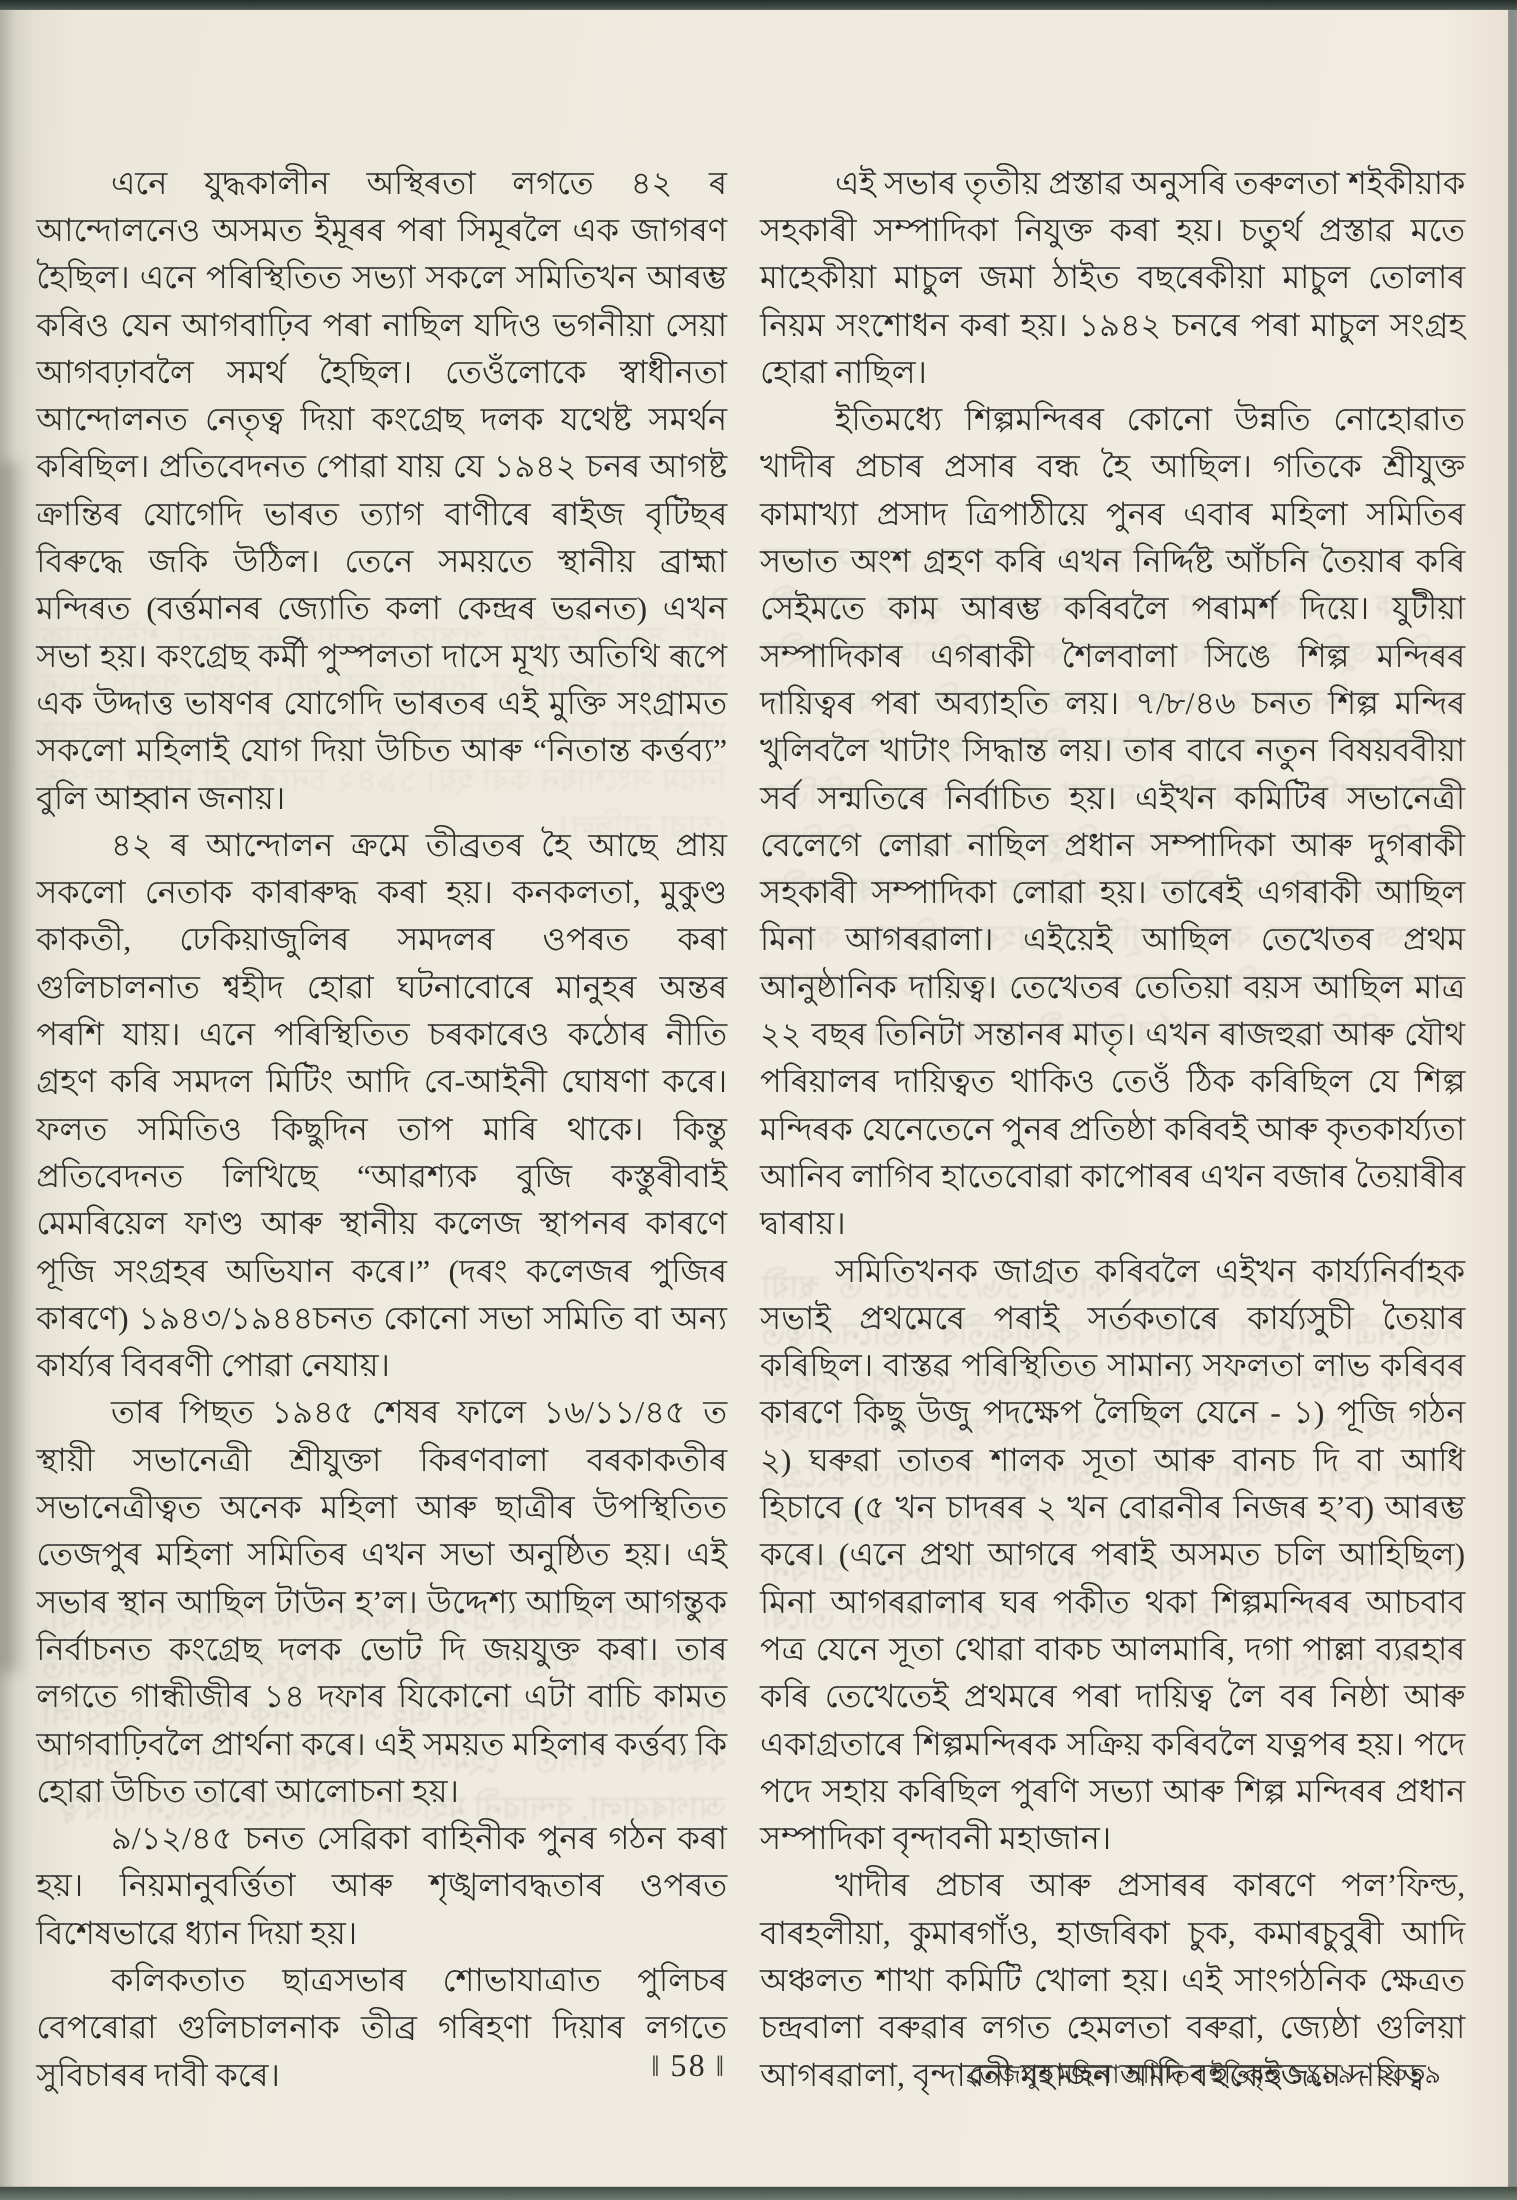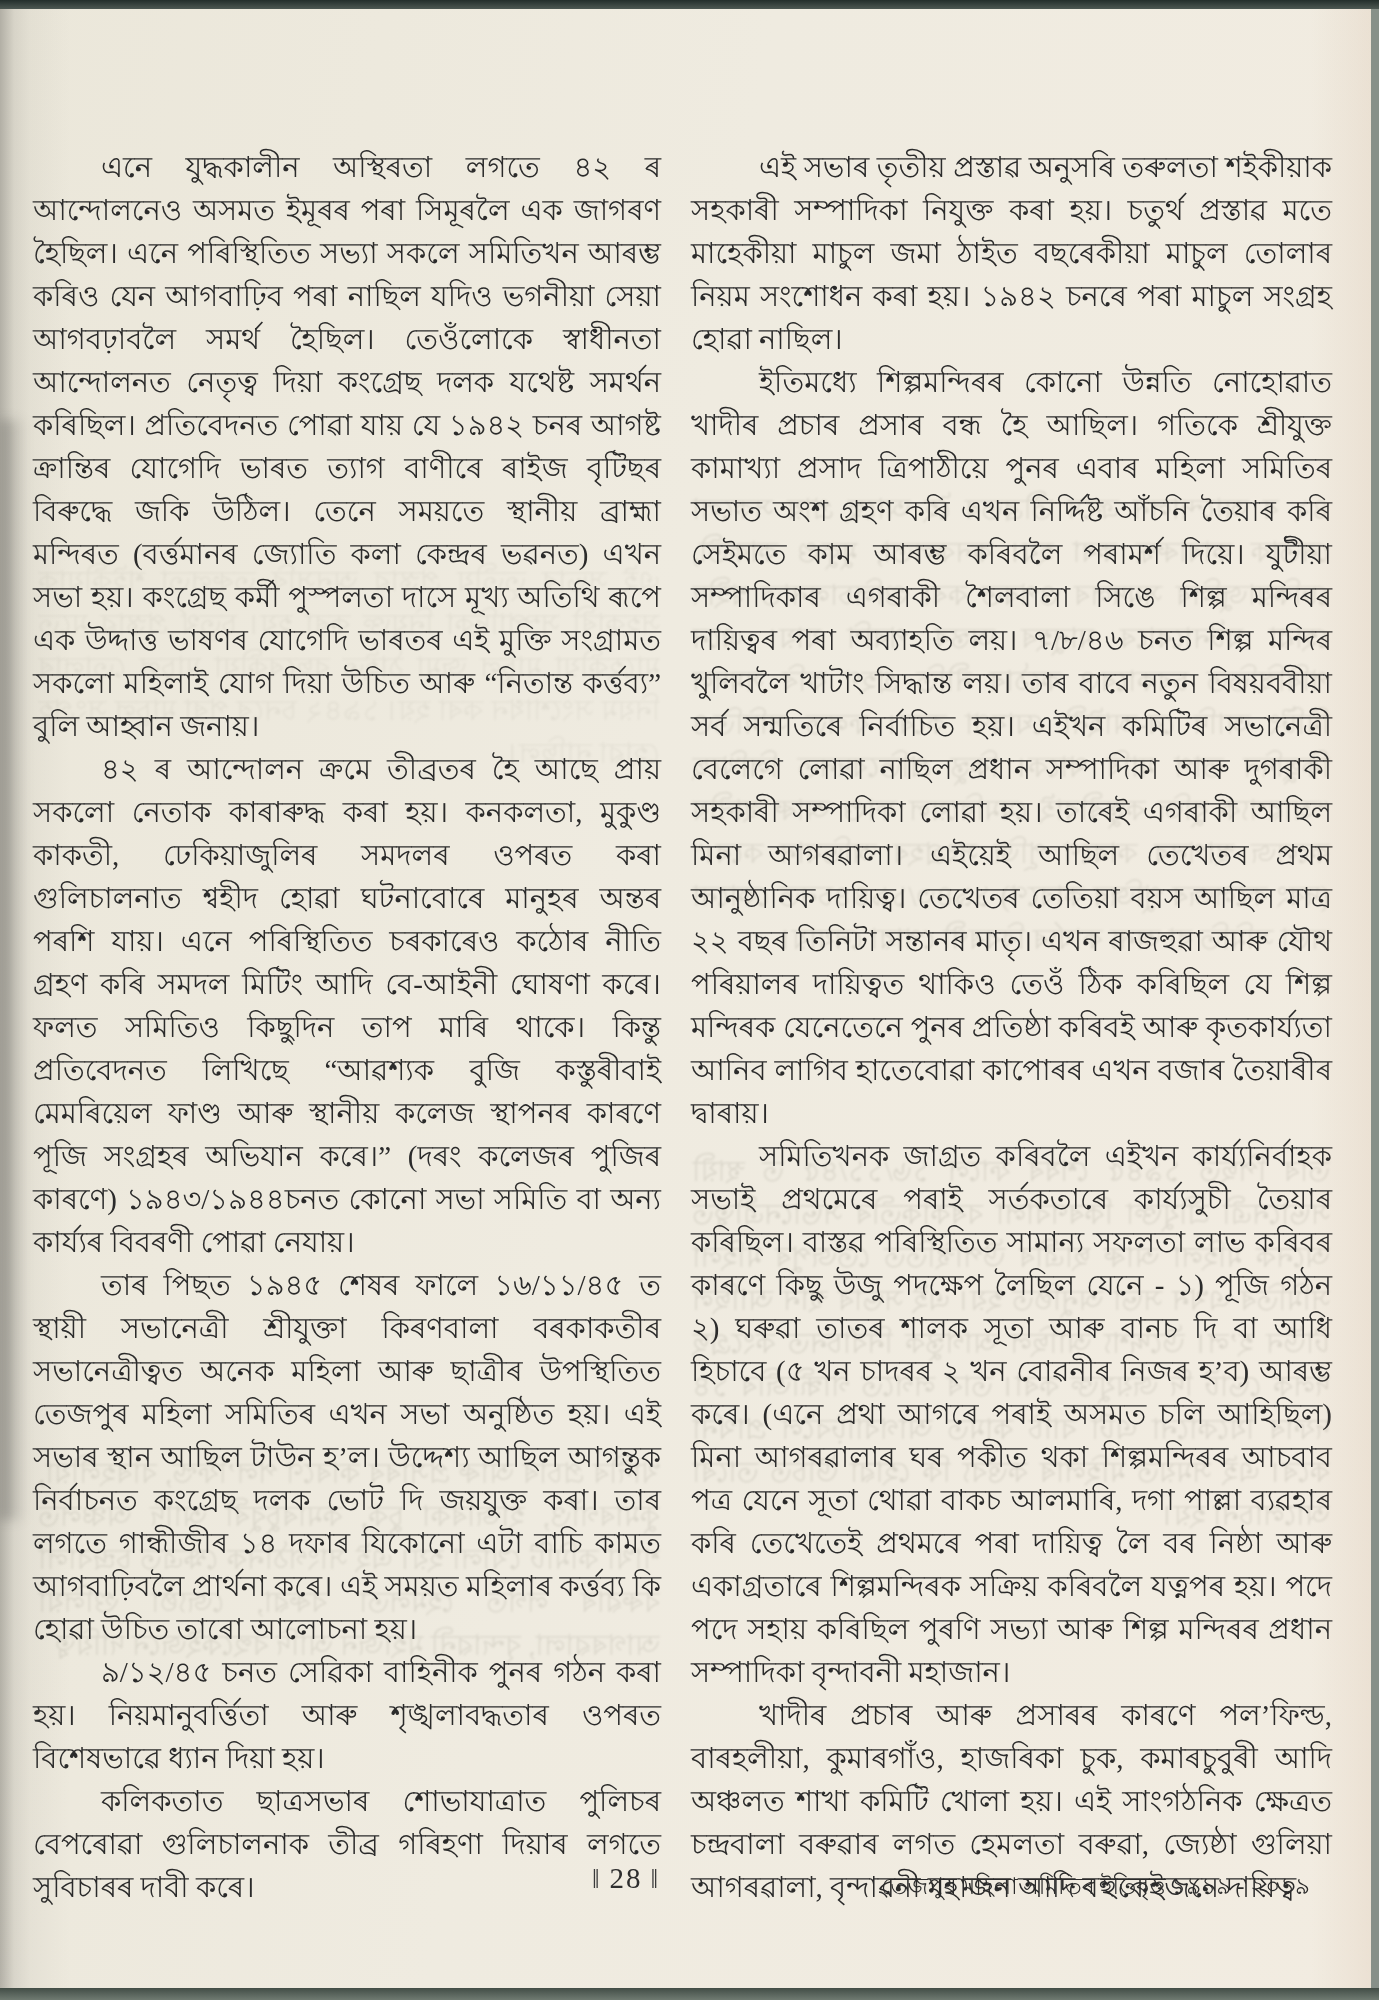--- a/index.html
+++ b/index.html
@@ -110,17 +110,17 @@
   </div>
 
   <div class="col col-right">
     <p>এই সভাৰ তৃতীয় প্ৰস্তাৱ অনুসৰি তৰুলতা শইকীয়াক সহকাৰী সম্পাদিকা নিযুক্ত কৰা হয়। চতুৰ্থ প্ৰস্তাৱ মতে মাহেকীয়া মাচুল জমা ঠাইত বছৰেকীয়া মাচুল তোলাৰ নিয়ম সংশোধন কৰা হয়। ১৯৪২ চনৰে পৰা মাচুল সংগ্ৰহ হোৱা নাছিল।</p>
     <p>ইতিমধ্যে শিল্পমন্দিৰৰ কোনো উন্নতি নোহোৱাত খাদীৰ প্ৰচাৰ প্ৰসাৰ বন্ধ হৈ আছিল। গতিকে শ্ৰীযুক্ত কামাখ্যা প্ৰসাদ ত্ৰিপাঠীয়ে পুনৰ এবাৰ মহিলা সমিতিৰ সভাত অংশ গ্ৰহণ কৰি এখন নিৰ্দ্দিষ্ট আঁচনি তৈয়াৰ কৰি সেইমতে কাম আৰম্ভ কৰিবলৈ পৰামৰ্শ দিয়ে। যুটীয়া সম্পাদিকাৰ এগৰাকী শৈলবালা সিঙে শিল্প মন্দিৰৰ দায়িত্বৰ পৰা অব্যাহতি লয়। ৭/৮/৪৬ চনত শিল্প মন্দিৰ খুলিবলৈ খাটাং সিদ্ধান্ত লয়। তাৰ বাবে নতুন বিষয়ববীয়া সৰ্ব সন্মতিৰে নিৰ্বাচিত হয়। এইখন কমিটিৰ সভানেত্ৰী বেলেগে লোৱা নাছিল প্ৰধান সম্পাদিকা আৰু দুগৰাকী সহকাৰী সম্পাদিকা লোৱা হয়। তাৰেই এগৰাকী আছিল মিনা আগৰৱালা। এইয়েই আছিল তেখেতৰ প্ৰথম আনুষ্ঠানিক দায়িত্ব। তেখেতৰ তেতিয়া বয়স আছিল মাত্ৰ ২২ বছৰ তিনিটা সন্তানৰ মাতৃ। এখন ৰাজহুৱা আৰু যৌথ পৰিয়ালৰ দায়িত্বত থাকিও তেওঁ ঠিক কৰিছিল যে শিল্প মন্দিৰক যেনেতেনে পুনৰ প্ৰতিষ্ঠা কৰিবই আৰু কৃতকাৰ্য্যতা আনিব লাগিব হাতেবোৱা কাপোৰৰ এখন বজাৰ তৈয়াৰীৰ দ্বাৰায়।</p>
     <p>সমিতিখনক জাগ্ৰত কৰিবলৈ এইখন কাৰ্য্যনিৰ্বাহক সভাই প্ৰথমেৰে পৰাই সৰ্তকতাৰে কাৰ্য্যসুচী তৈয়াৰ কৰিছিল। বাস্তৱ পৰিস্থিতিত সামান্য সফলতা লাভ কৰিবৰ কাৰণে কিছু উজু পদক্ষেপ লৈছিল যেনে - ১) পূজি গঠন ২) ঘৰুৱা তাতৰ শালক সূতা আৰু বানচ দি বা আধি হিচাবে (৫ খন চাদৰৰ ২ খন বোৱনীৰ নিজৰ হ’ব) আৰম্ভ কৰে। (এনে প্ৰথা আগৰে পৰাই অসমত চলি আহিছিল) মিনা আগৰৱালাৰ ঘৰ পকীত থকা শিল্পমন্দিৰৰ আচবাব পত্ৰ যেনে সূতা থোৱা বাকচ আলমাৰি, দগা পাল্লা ব্যৱহাৰ কৰি তেখেতেই প্ৰথমৰে পৰা দায়িত্ব লৈ বৰ নিষ্ঠা আৰু একাগ্ৰতাৰে শিল্পমন্দিৰক সক্ৰিয় কৰিবলৈ যত্নপৰ হয়। পদে পদে সহায় কৰিছিল পুৰণি সভ্যা আৰু শিল্প মন্দিৰৰ প্ৰধান সম্পাদিকা বৃন্দাবনী মহাজান।</p>
     <p>খাদীৰ প্ৰচাৰ আৰু প্ৰসাৰৰ কাৰণে পল’ফিল্ড, বাৰহলীয়া, কুমাৰগাঁও, হাজৰিকা চুক, কমাৰচুবুৰী আদি অঞ্চলত শাখা কমিটি খোলা হয়। এই সাংগঠনিক ক্ষেত্ৰত চন্দ্ৰবালা বৰুৱাৰ লগত হেমলতা বৰুৱা, জ্যেষ্ঠা গুলিয়া আগৰৱালা, বৃন্দাৱনী মহাজন আদি বহুকেইজনে দায়িত্ব</p>
   </div>
 
   <div class="pnum">
-    <span class="bar">‖</span><span>28</span><span class="bar">‖</span>
+    <span class="bar">‖</span><span>58</span><span class="bar">‖</span>
   </div>
   <div class="rtitle">তেজপুৰ মহিলা সমিতিৰ ইতিবৃত্ত ১৯১৯ - ২০১৯</div>
 
 </div>
 
 </body></html>

